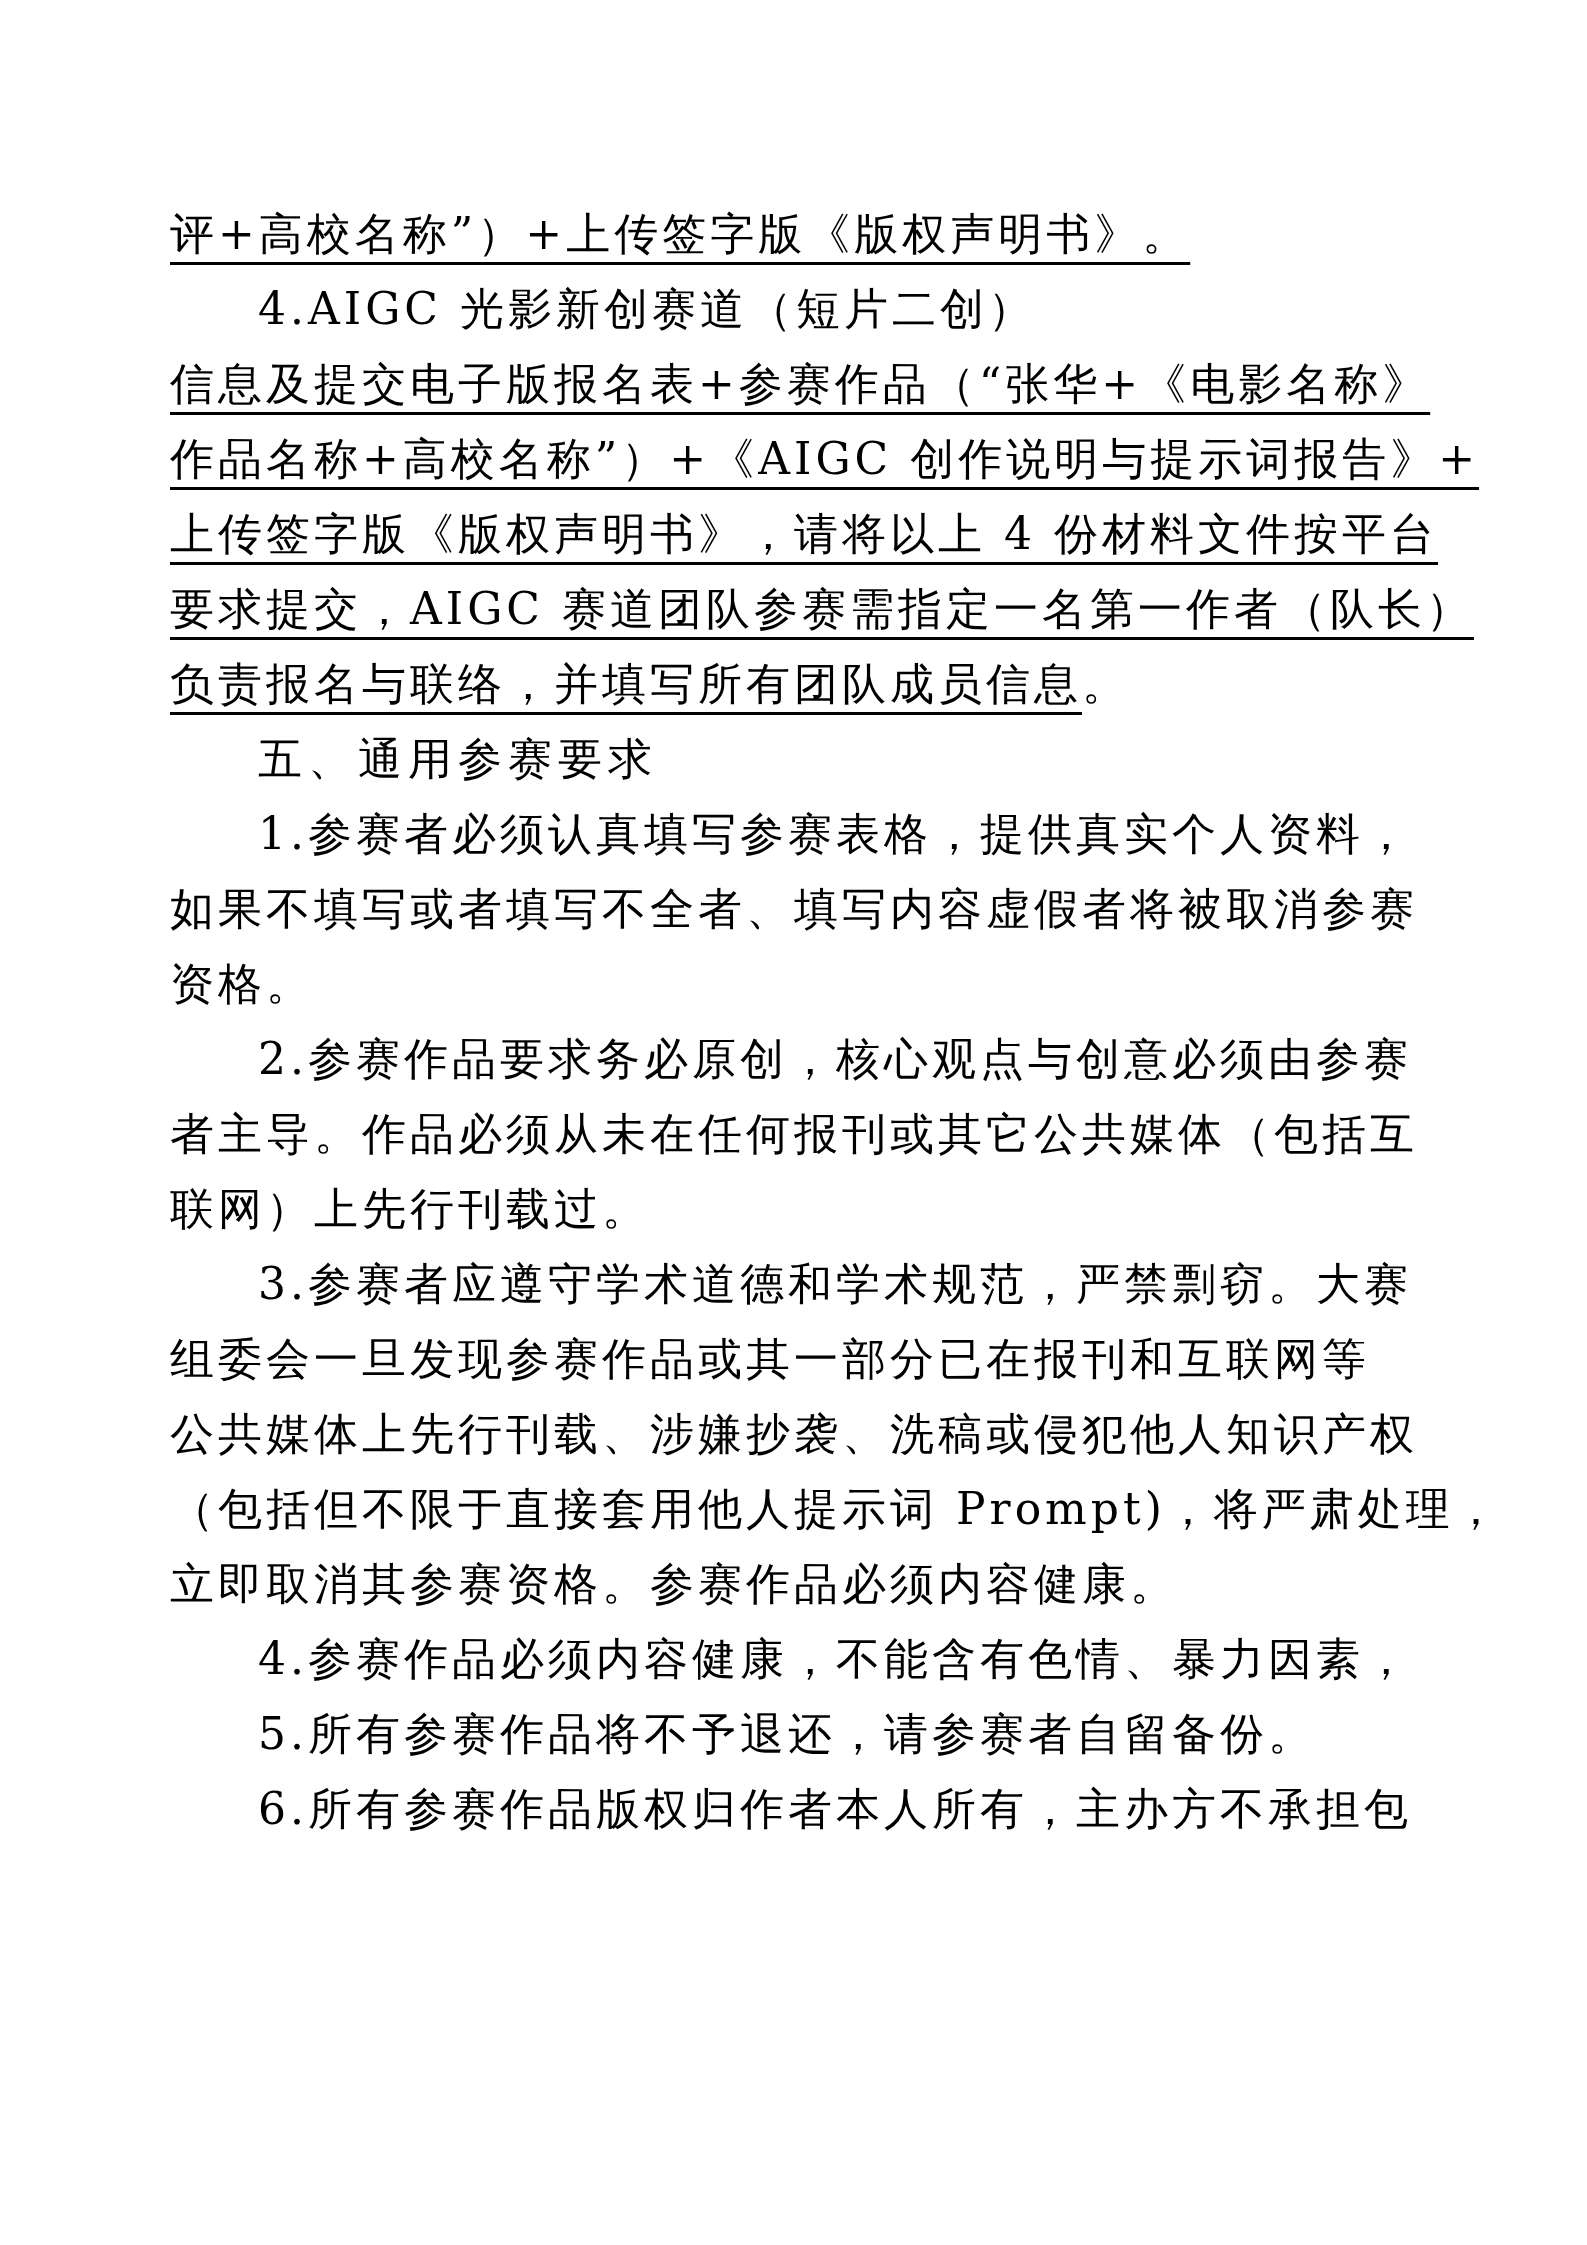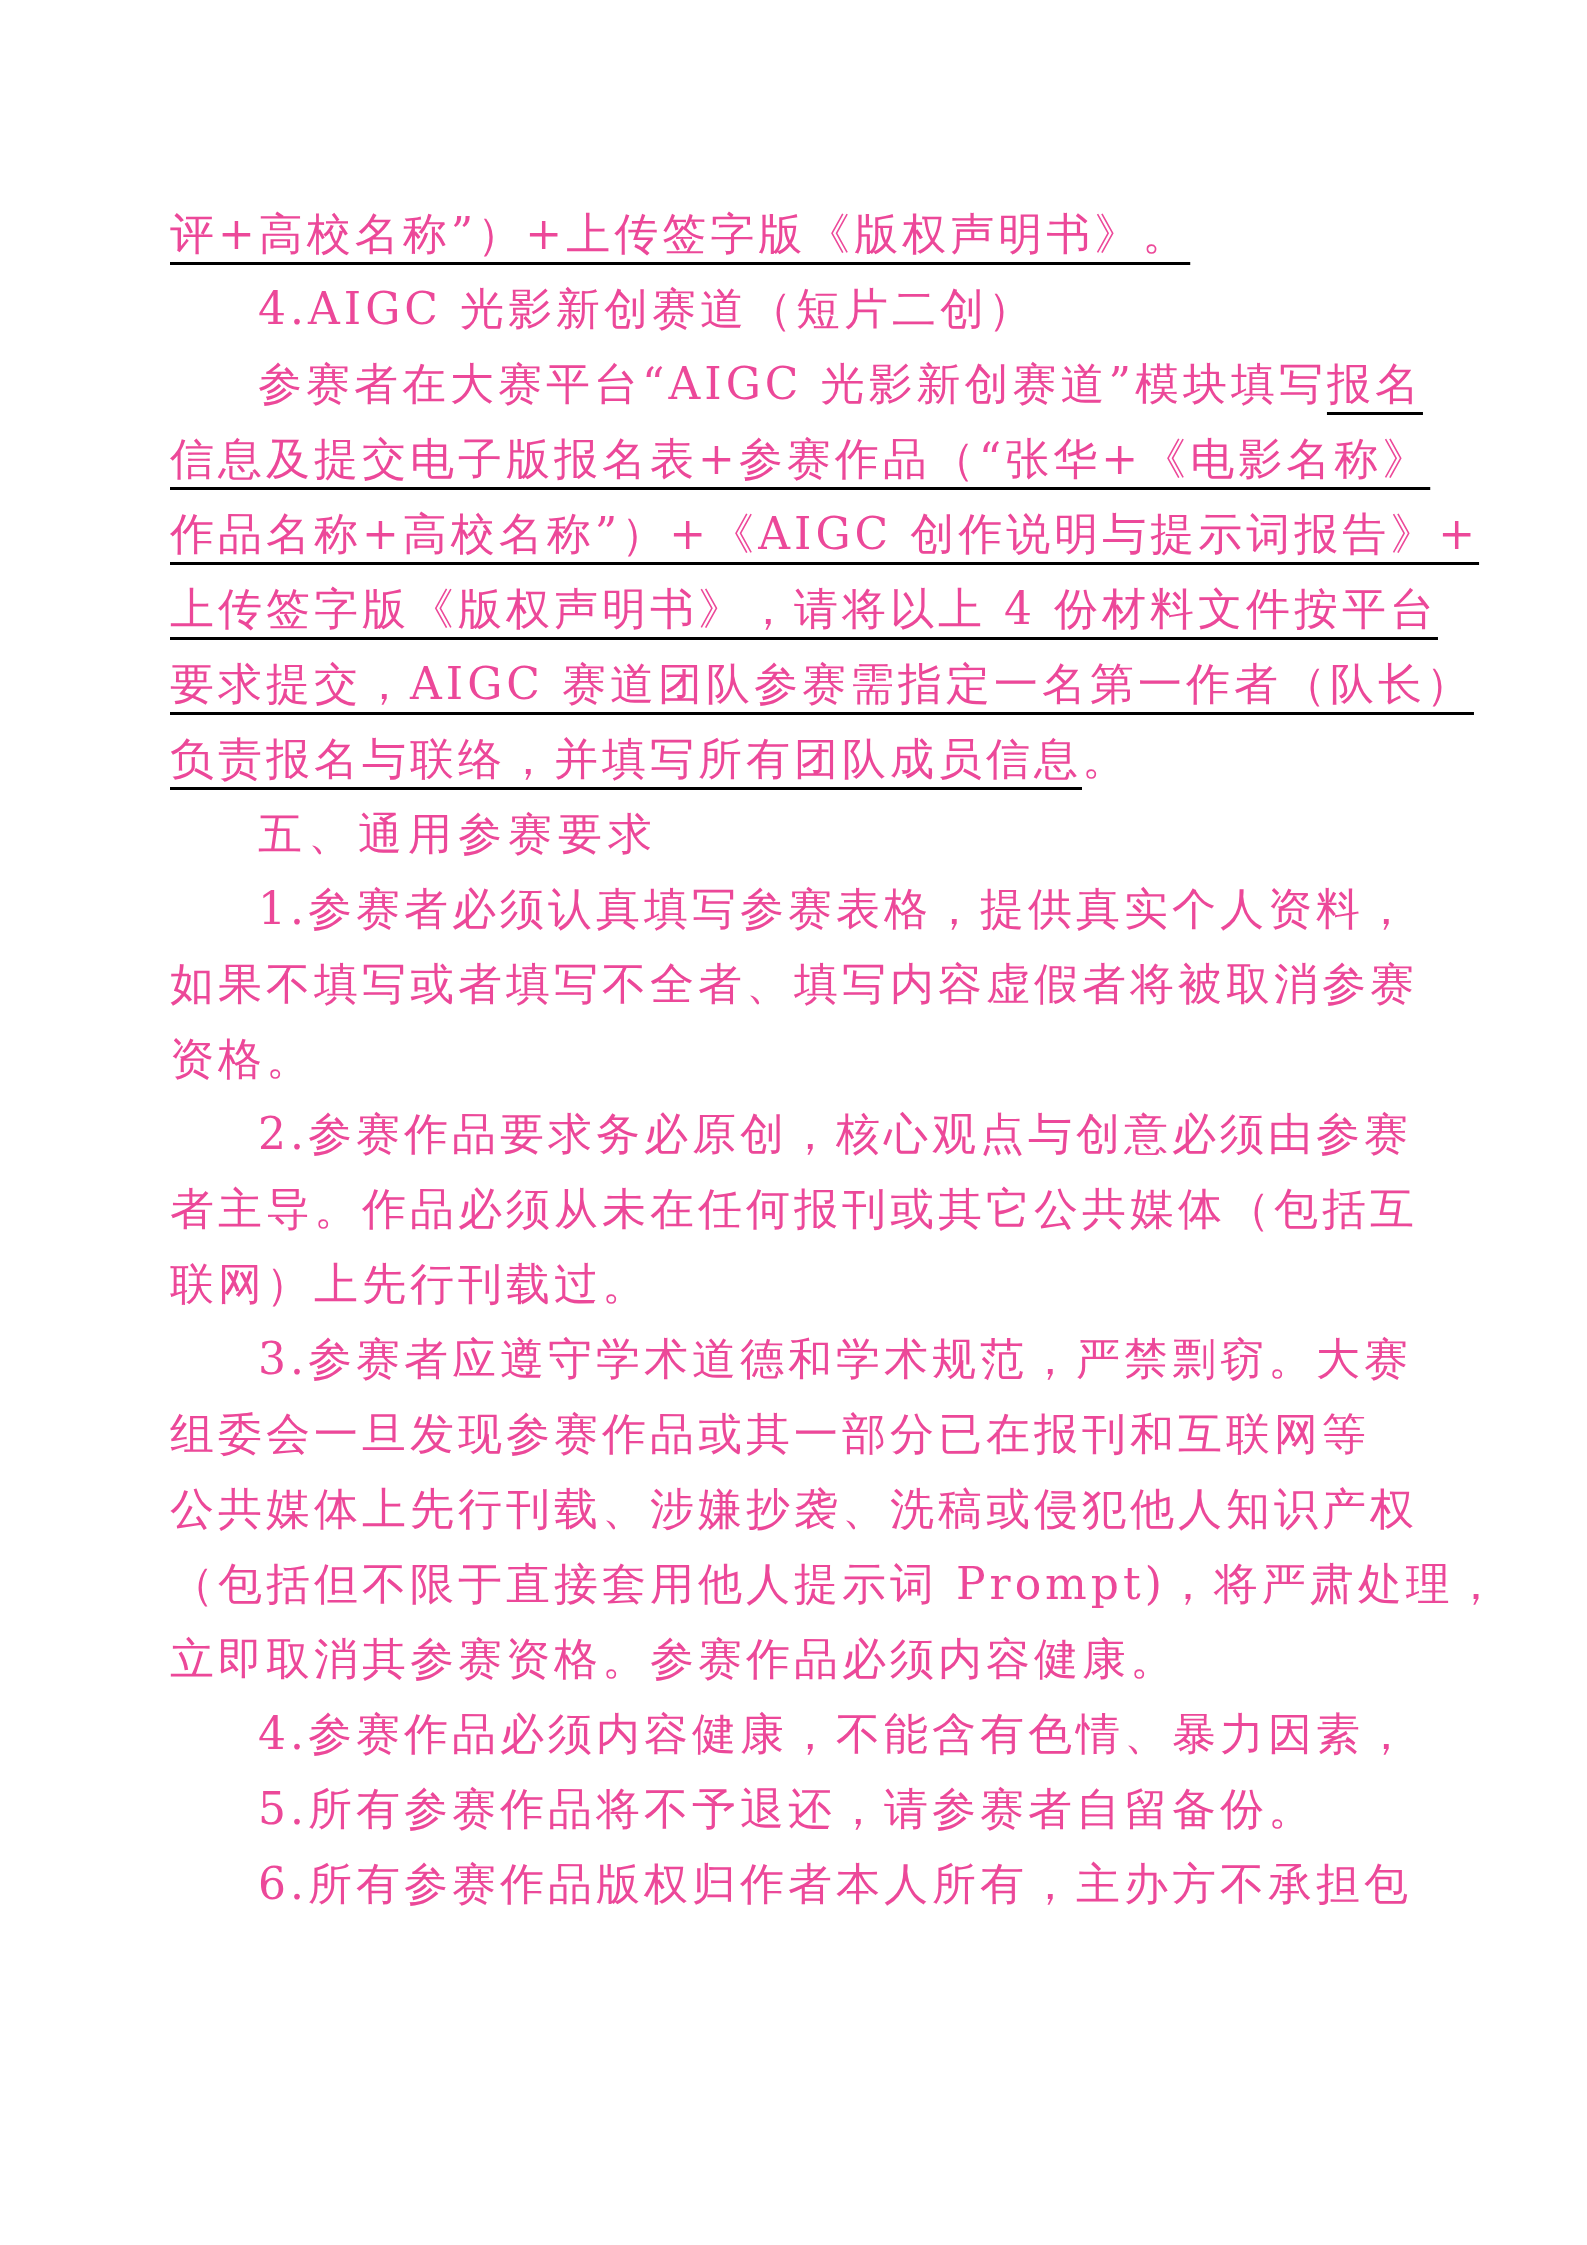--- a/index.html
+++ b/index.html
@@ -31,37 +31,36 @@
   }
   .line.indent {
     padding-left: 88px;
   }
   .line.heading {
     font-family: "DejaVu Sans", "Liberation Sans", sans-serif;
     font-weight: normal;
     letter-spacing: 6px;
   }
   .seg {
-    color: #ec4899;
+    color: #000000;
   }
   .seg.u {
     text-decoration: underline;
     text-decoration-thickness: 3px;
     text-decoration-color: #000000;
     text-underline-offset: 13px;
   }
 </style>
 </head>
 <body>
 
 <div class="page">
   <div class="content">
       <div class="line"><span class="seg u">评+高校名称”）+上传签字版《版权声明书》。</span></div>
       <div class="line indent"><span class="seg">4.AIGC 光影新创赛道（短片二创）</span></div>
-      <div class="line indent"><span class="seg">参赛者在大赛平台“AIGC 光影新创赛道”模块填写</span><span class="seg u">报名</span></div>
       <div class="line"><span class="seg u">信息及提交电子版报名表+参赛作品（“张华+《电影名称》</span></div>
       <div class="line"><span class="seg u">作品名称+高校名称”）+《AIGC 创作说明与提示词报告》+</span></div>
       <div class="line"><span class="seg u">上传签字版《版权声明书》，请将以上 4 份材料文件按平台</span></div>
       <div class="line"><span class="seg u">要求提交，AIGC 赛道团队参赛需指定一名第一作者（队长）</span></div>
       <div class="line"><span class="seg u">负责报名与联络，并填写所有团队成员信息</span><span class="seg">。</span></div>
       <div class="line indent heading"><span class="seg">五、通用参赛要求</span></div>
       <div class="line indent"><span class="seg">1.参赛者必须认真填写参赛表格，提供真实个人资料，</span></div>
       <div class="line"><span class="seg">如果不填写或者填写不全者、填写内容虚假者将被取消参赛</span></div>
       <div class="line"><span class="seg">资格。</span></div>
       <div class="line indent"><span class="seg">2.参赛作品要求务必原创，核心观点与创意必须由参赛</span></div>

